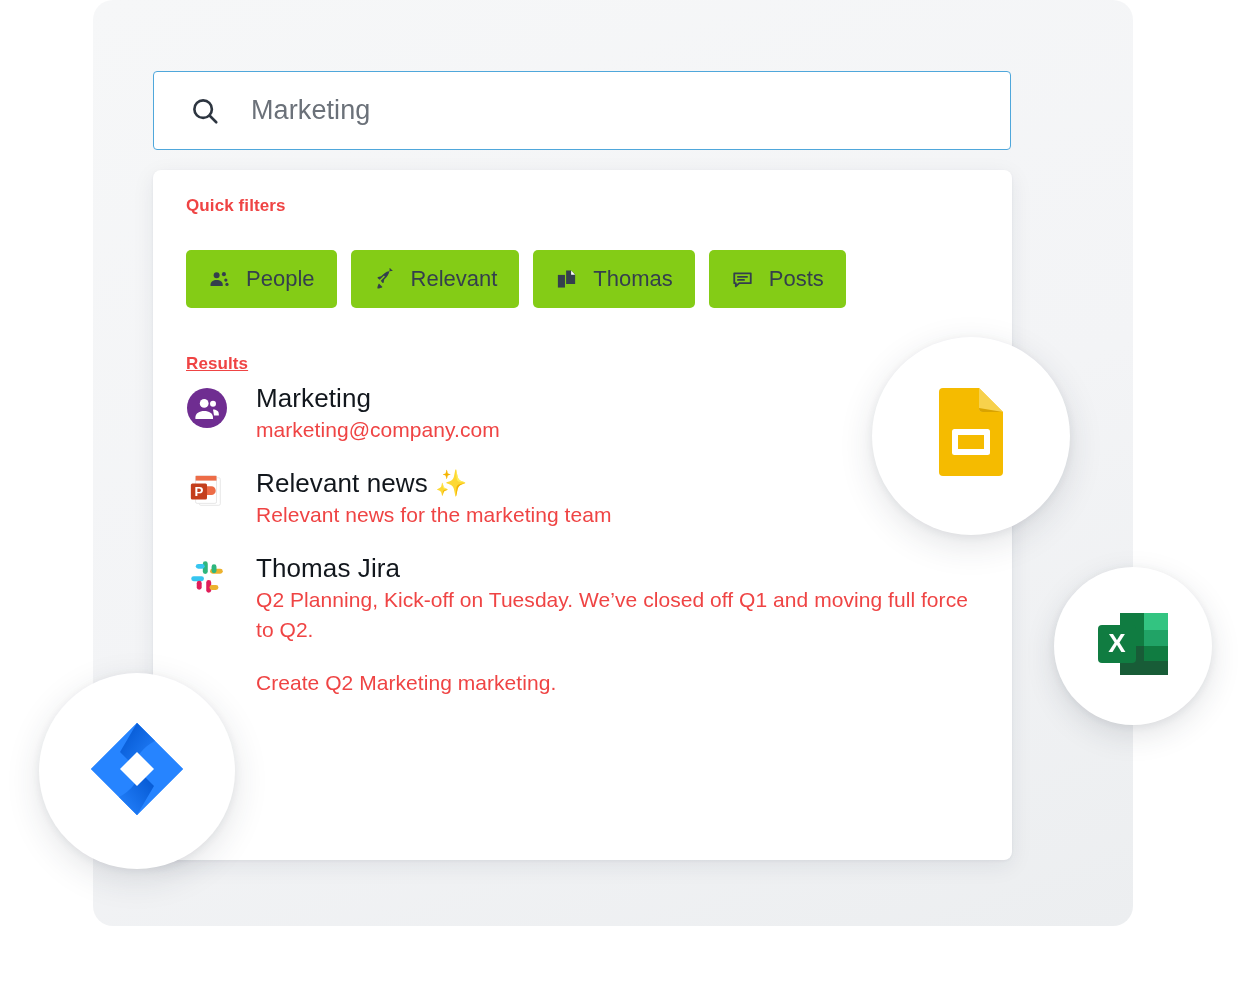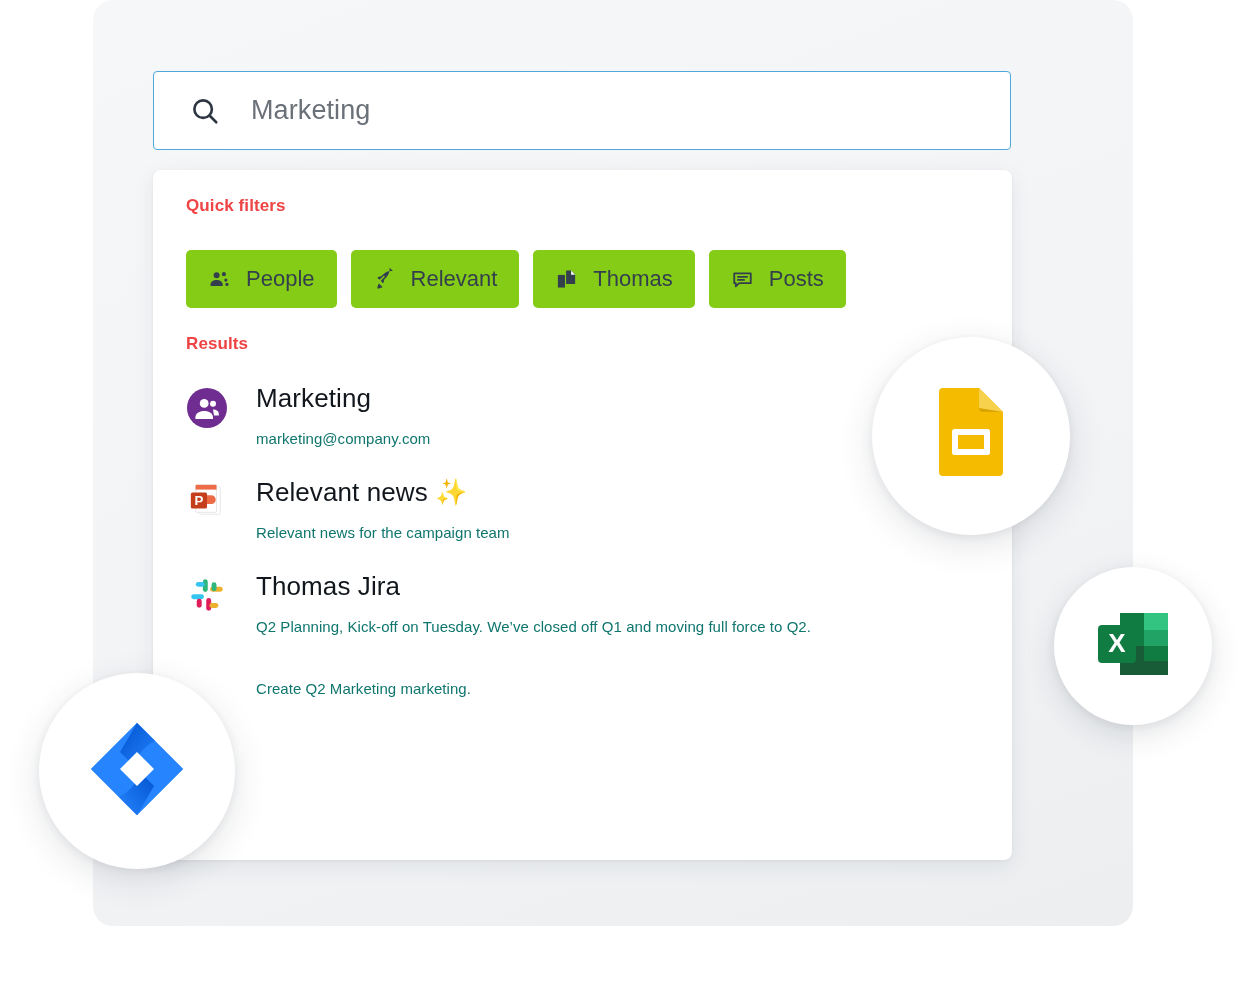--- a/index.html
+++ b/index.html
@@ -70,21 +70,21 @@
   }
 
   .section-label {
     position: absolute;
     font-size: 17px;
     font-weight: bold;
     color: #ef4444;
     letter-spacing: .1px;
   }
   #quick-filters-label { left: 33px; top: 26px; }
-  #results-label { left: 33px; top: 164px; }
+  #results-label { left: 33px; top: 184px; text-decoration: underline; }
 
   
   #quick-filters {
     position: absolute;
     left: 33px;
     top: 80px;
     display: flex;
     gap: 14px;
   }
   .chip {
@@ -135,24 +135,24 @@
     flex: 1 1 auto;
   }
   .result-title {
     font-size: 26px;
     color: #12171d;
     line-height: 32px;
     letter-spacing: .1px;
   }
   .result-title .sparkle { color: #f5bb1d; }
   .result-sub {
-    font-size: 15px;
-    color: #0f766e;
+    font-size: 21px;
+    color: #ef4444;
     line-height: 30px;
-    margin-top: 10px;
+    margin-top: 1px;
     letter-spacing: .05px;
   }
 
   
   .float-badge {
     position: absolute;
     border-radius: 50%;
     background: #ffffff;
     display: flex;
     align-items: center;
@@ -277,21 +277,21 @@
           <rect x="8" y="3" width="22" height="5" fill="#ed6c47"></rect>
           <path d="M19 14h5.6c2.6 0 4.6 2 4.6 4.6S27.2 23.2 24.6 23.2H19z" fill="#ed6c47"></path>
           <rect x="3" y="11" width="17" height="17" rx="1.6" fill="#c43e1c"></rect>
           <text x="11.5" y="24" font-family="'Liberation Sans',sans-serif" font-size="14" font-weight="bold" fill="#ffffff" text-anchor="middle">P</text>
         </svg>
       </div>
       <div class="result-text">
         <div class="result-title">
           <span>Relevant news </span><span class="sparkle">✨</span>
         </div>
-        <div class="result-sub">Relevant news for the campaign team</div>
+        <div class="result-sub">Relevant news for the marketing team</div>
       </div>
     </div>
 
     <div class="result-row">
       <div class="result-icon-wrap">
         <svg viewBox="0 0 40 40" width="38" height="38">
           <g>
             <rect x="15.6" y="3.4" width="5.2" height="13.4" rx="2.6" fill="#2eb67d"></rect>
             <rect x="23.2" y="11.4" width="13.4" height="5.2" rx="2.6" fill="#ecb22e"></rect>
             <rect x="19.2" y="23.2" width="5.2" height="13.4" rx="2.6" fill="#e01e5a"></rect>

